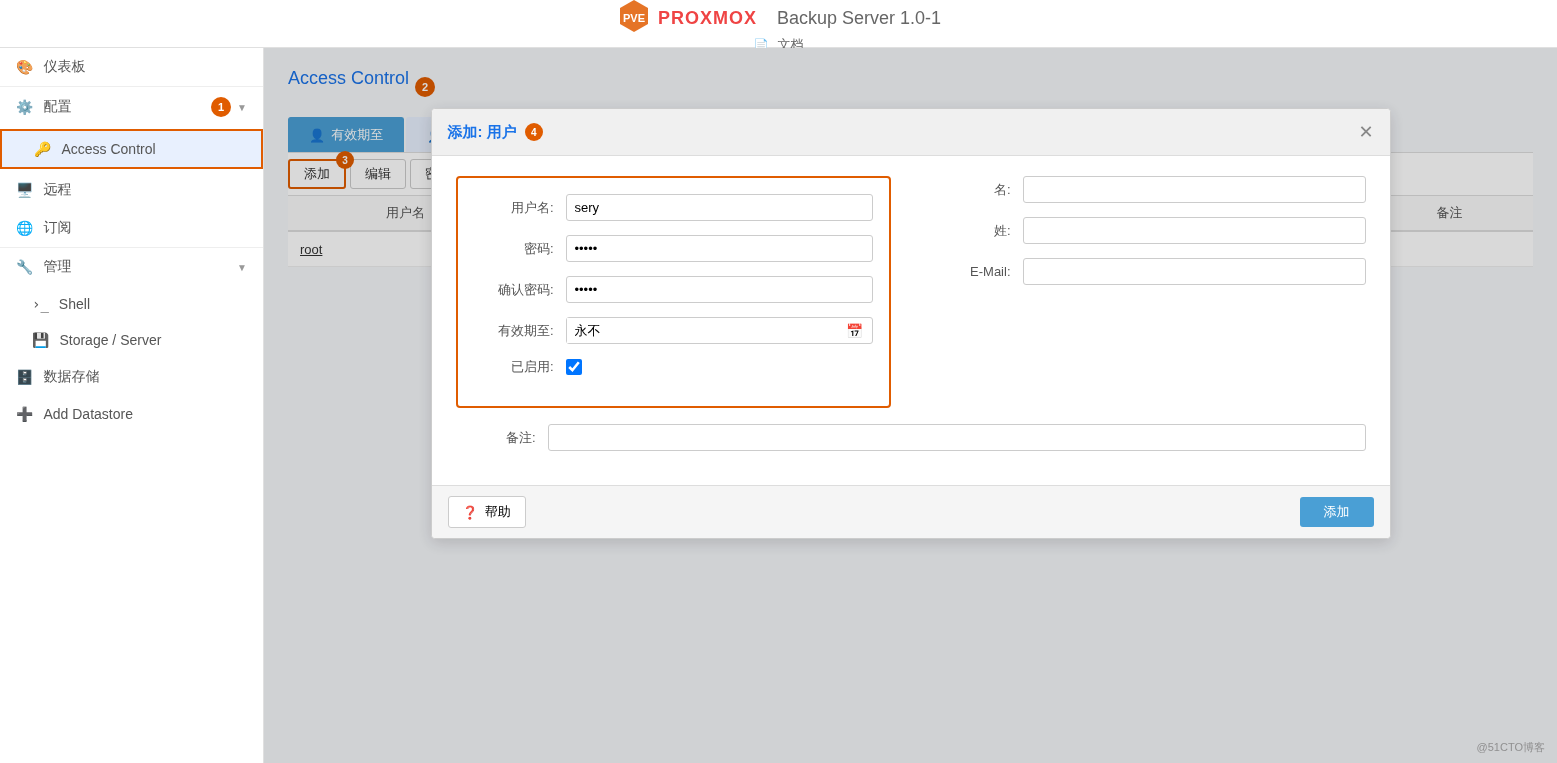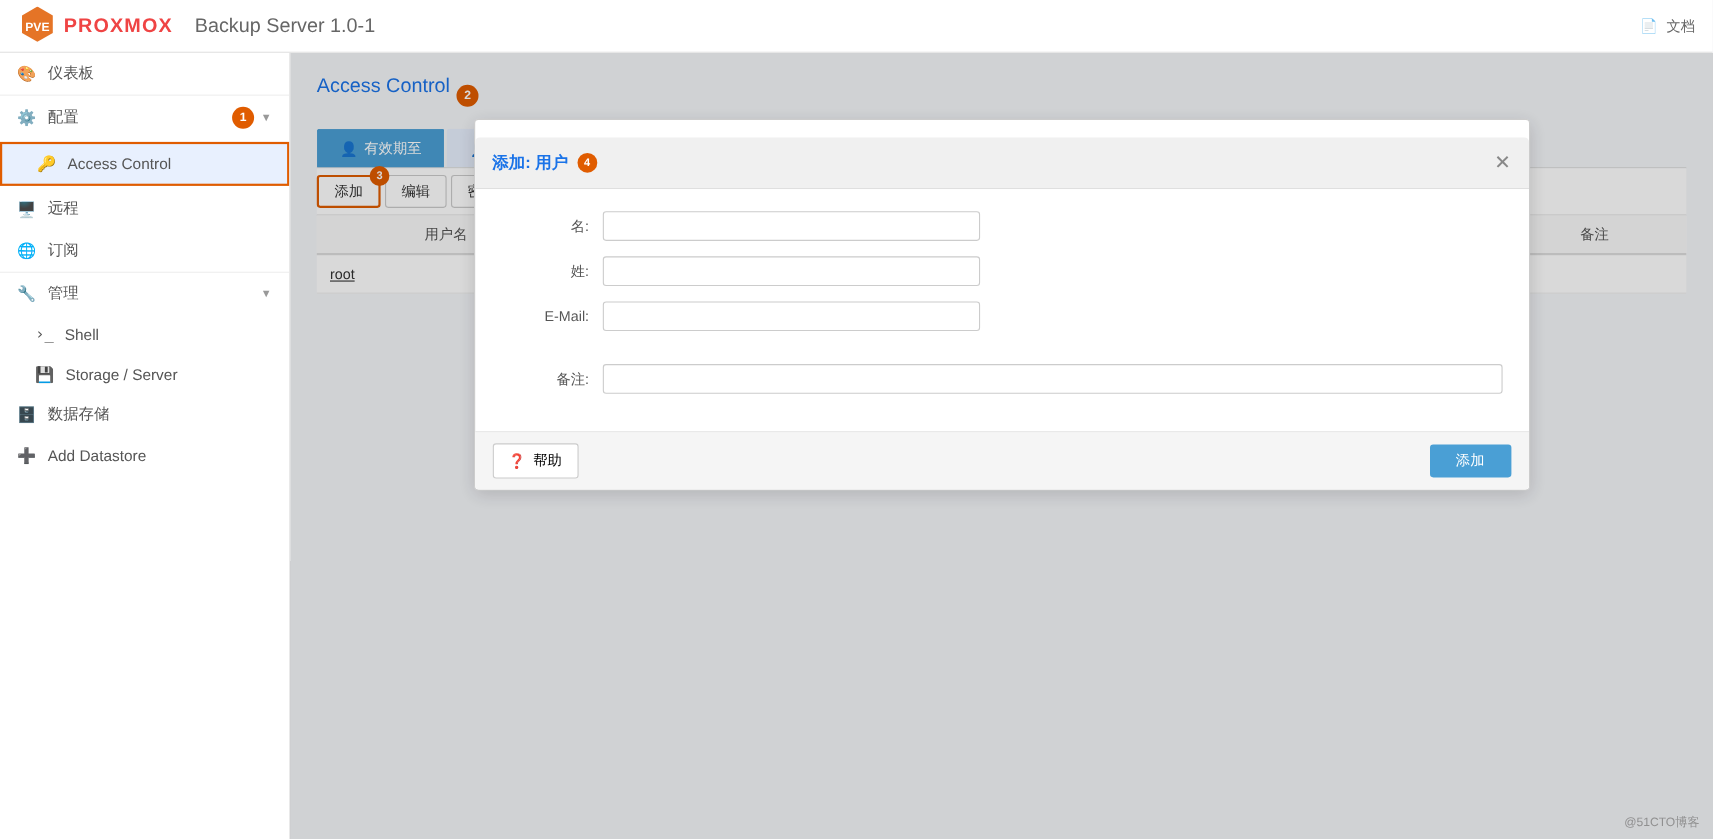--- a/index.html
+++ b/index.html
@@ -1,20 +1,20 @@
 <!DOCTYPE html>
 <html><head>
   <meta charset="utf-8">
   <style>
     * { box-sizing: border-box; margin: 0; padding: 0; }
     body { font-family: 'Microsoft YaHei', Arial, sans-serif; font-size: 13px; background: #f5f5f5; color: #333; }
 
     
     .app-container { display: flex; flex-direction: column; height: 763px; width: 1557px; overflow: hidden; }
-    .top-bar { display: flex; align-items: center; justify-content: space-between; background: #fff; border-bottom: 1px solid #e0e0e0; padding: 0 16px; height: 48px; }
+    .top-bar { display: flex; align-items: center; justify-content: space-between; background: #fff; border-bottom: 1px solid #e0e0e0; padding: 0 16px; height: 48px; flex-direction: column; }
     .top-bar-left { display: flex; align-items: center; gap: 12px; }
     .logo { display: flex; align-items: center; gap: 6px; }
     .logo-icon { width: 36px; height: 36px; }
     .logo-text { font-size: 18px; font-weight: bold; color: #ef4444; letter-spacing: 1px; }
     .app-title { font-size: 18px; color: #666; margin-left: 8px; }
     .top-bar-right { display: flex; align-items: center; gap: 8px; color: #666; font-size: 13px; }
 
     .main-layout { display: flex; flex: 1; overflow: hidden; }
 
     
@@ -42,21 +42,21 @@
 
     
     .data-table { width: 100%; border-collapse: collapse; background: #fff; font-size: 13px; }
     .data-table th { padding: 8px 12px; text-align: center; color: #555; font-weight: normal; border-bottom: 2px solid #ddd; background: #fafafa; }
     .data-table td { padding: 8px 12px; border-bottom: 1px solid #eee; text-decoration: underline; }
     .sort-arrow { font-size: 10px; color: #999; margin-left: 2px; }
 
     
     .dialog-overlay { position: absolute; top: 0; left: 0; right: 0; bottom: 0; background: rgba(0,0,0,0.15); z-index: 100; display: flex; align-items: flex-start; justify-content: center; padding-top: 60px; }
     .dialog { background: #fff; border: 1px solid #ccc; border-radius: 4px; width: 960px; box-shadow: 0 4px 16px rgba(0,0,0,0.15); position: relative; }
-    .dialog-header { background: #f0f0f0; padding: 12px 16px; border-bottom: 1px solid #ddd; display: flex; align-items: center; justify-content: space-between; border-radius: 4px 4px 0 0; margin-top: 16px; }
+    .dialog-header { background: #f0f0f0; padding: 12px 16px; border-bottom: 1px solid #ddd; display: flex; align-items: center; justify-content: space-between; border-radius: 4px 4px 0 0; }
     .dialog-title { font-size: 15px; color: #1a73e8; font-weight: bold; }
     .dialog-close { cursor: pointer; color: #888; font-size: 18px; background: none; border: none; }
     .dialog-body { padding: 20px 24px; }
     .form-grid { display: grid; grid-template-columns: 1fr 1fr; gap: 0 40px; }
     .form-row { display: flex; align-items: center; margin-bottom: 14px; }
     .form-label { width: 80px; text-align: right; margin-right: 12px; color: #555; font-size: 13px; flex-shrink: 0; }
     .form-input { flex: 1; padding: 5px 8px; border: 1px solid #ccc; border-radius: 3px; font-size: 13px; outline: none; }
     .form-input-with-icon { display: flex; align-items: center; flex: 1; border: 1px solid #ccc; border-radius: 3px; background: #fff; }
     .form-input-with-icon input { flex: 1; border: none; outline: none; padding: 5px 8px; font-size: 13px; }
     .form-input-icon { padding: 4px 8px; color: #999; font-size: 14px; }
@@ -222,20 +222,50 @@
           <div class="dialog-header">
             <div style="display:flex;align-items:center;gap:8px;">
               <span class="dialog-title">添加: 用户</span>
               <span class="badge-num" style="width:18px;height:18px;font-size:10px;">4</span>
             </div>
             <button class="dialog-close">✕</button>
           </div>
           <div class="dialog-body">
             <div class="form-grid">
 
+              <div style="border:2px solid #e05c00;padding:16px;border-radius:4px;">
+
+                <div class="form-row">
+                  <label class="form-label">用户名:</label>
+                  <input class="form-input" type="text" value="sery" style="">
+                </div>
+
+                <div class="form-row">
+                  <label class="form-label">密码:</label>
+                  <input class="form-input" type="password" value="12345" style="">
+                </div>
+
+                <div class="form-row">
+                  <label class="form-label">确认密码:</label>
+                  <input class="form-input" type="password" value="12345" style="">
+                </div>
+
+                <div class="form-row">
+                  <label class="form-label">有效期至:</label>
+                  <div class="form-input-with-icon">
+                    <input type="text" value="永不" style="border: none; outline: none; padding: 5px 8px; font-size: 13px; flex: 1 1 0%;">
+                    <span class="form-input-icon">📅</span>
+                  </div>
+                </div>
+
+                <div class="form-row">
+                  <label class="form-label">已启用:</label>
+                  <input type="checkbox" class="form-checkbox" checked="" style="">
+                </div>
+              </div>
 
               <div>
 
                 <div class="form-row">
                   <label class="form-label">名:</label>
                   <input class="form-input" type="text" style="">
                 </div>
 
                 <div class="form-row">
                   <label class="form-label">姓:</label>

